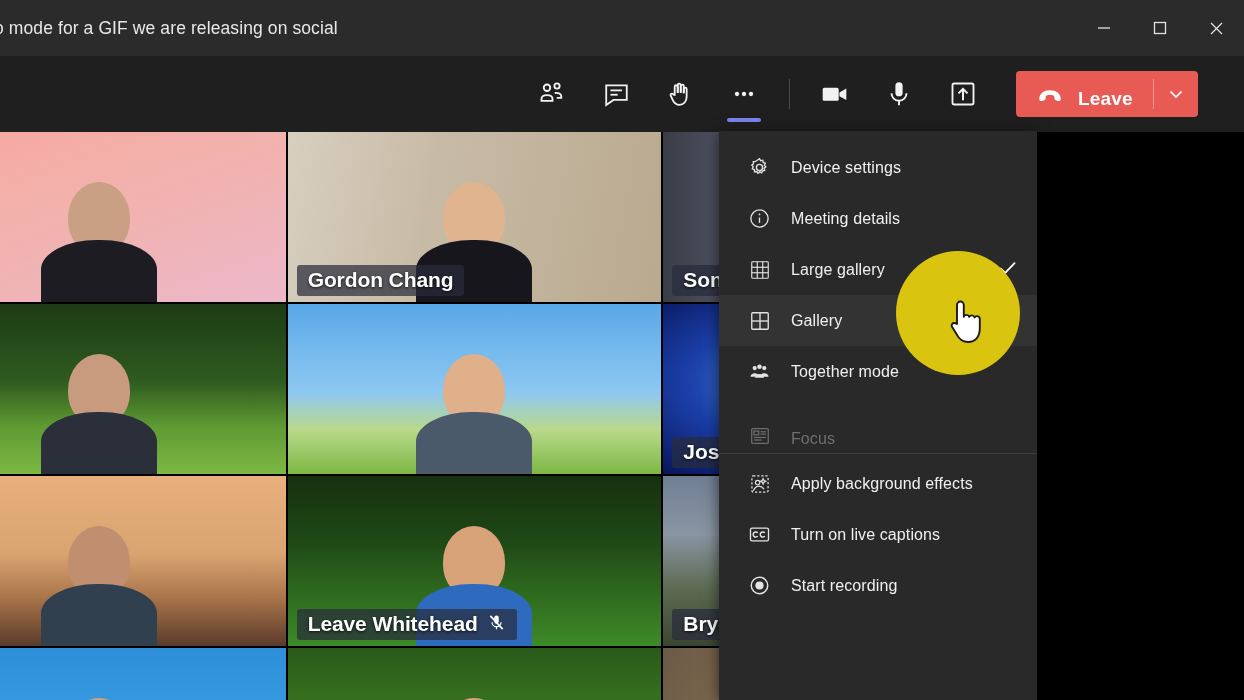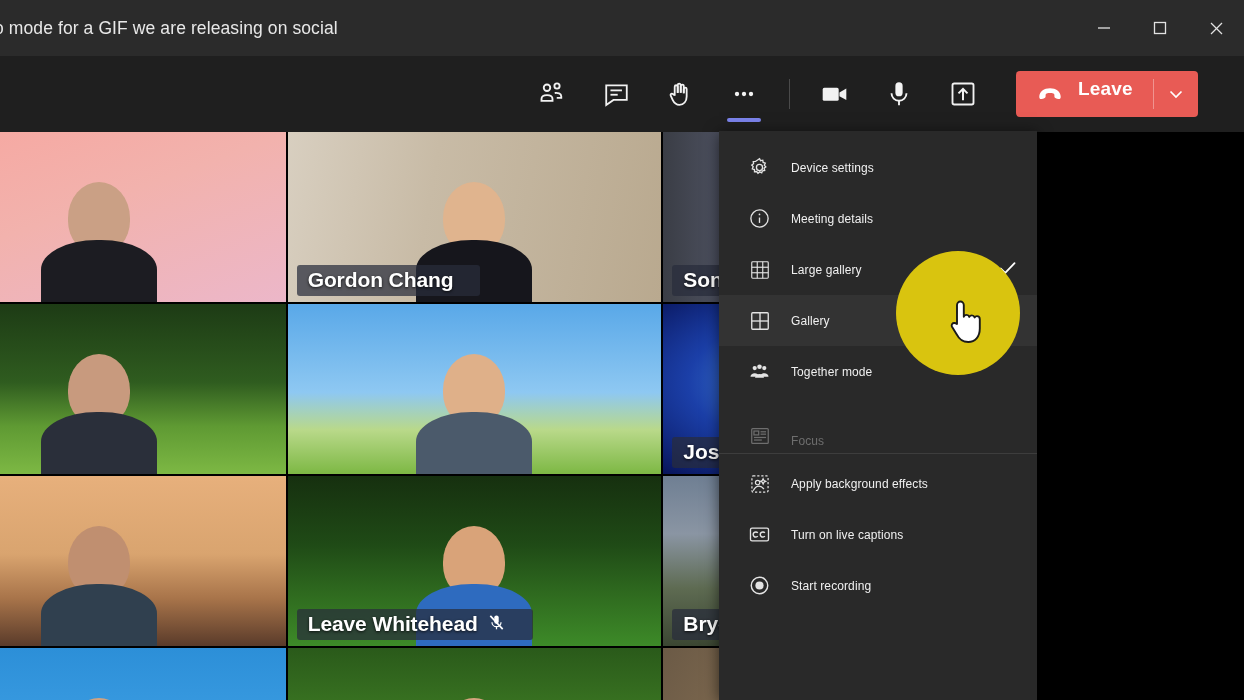--- a/index.html
+++ b/index.html
@@ -67,21 +67,21 @@
   #leave-button {
     margin-left: 21px;
     height: 46px;
     background: #e85b55;
     border-radius: 4px;
     display: flex; align-items: center;
     cursor: pointer;
     overflow: hidden;
   }
   #leave-main {
-    display: flex; align-items: flex-start; gap: 13px;
+    display: flex; align-items: flex-end; gap: 13px;
     padding: 0 20px 0 19px; height: 32px;
   }
   #leave-label { color: #fff; font-size: 19px; font-weight: bold; letter-spacing: .2px; }
   #leave-divider { width: 1px; height: 30px; background: rgba(255,255,255,.35); }
   #leave-caret {
     width: 44px; height: 46px;
     display: flex; align-items: center; justify-content: center;
   }
 
   
@@ -111,21 +111,21 @@
     border-radius: 50% 50% 46% 46%;
   }
   .torso {
     position: absolute; left: 50%; bottom: 0; transform: translateX(-50%);
     border-radius: 48% 48% 0 0;
   }
   .namebar {
     position: absolute; bottom: 6px; left: 9px;
     display: flex; align-items: center; gap: 9px;
     background: rgba(40,44,60,.72);
-    padding: 3px 27px 4px 11px;
+    padding: 3px 11px 4px 11px;
     border-radius: 3px;
     max-width: 96%;
   }
   .namebar .nm {
     color: #fff; font-size: 21px; font-weight: bold;
     white-space: nowrap;
     text-shadow: 0 1px 3px rgba(0,0,0,.8);
     letter-spacing: -.1px;
   }
   .namebar svg { flex: none; }
@@ -159,21 +159,21 @@
     cursor: pointer; position: relative;
   }
   .menu-item.hovered { background: #333333; }
   .menu-item.disabled { cursor: default; align-items: flex-end; }
   .mi-icon {
     width: 25px; height: 25px; flex: none;
     display: flex; align-items: center; justify-content: center;
     margin-right: 19px;
   }
   .mi-icon svg { stroke: #e4e4e4; fill: none; }
-  .mi-label { color: #f0f0f0; font-size: 12px; letter-spacing: .1px; }
+  .mi-label { color: #f0f0f0; font-size: 16px; letter-spacing: .1px; }
   .menu-item.disabled .mi-icon svg { stroke: #6e6e6e; }
   .menu-item.disabled .mi-label { color: #6e6e6e; }
   .mi-check {
     position: absolute; right: 19px; top: 50%; transform: translateY(-50%);
   }
   #menu-divider {
     height: 1px; background: #3d3d3d; margin: 5px 0 4px 0;
   }
   #menu-section-top { padding-top: 11px; }
 

